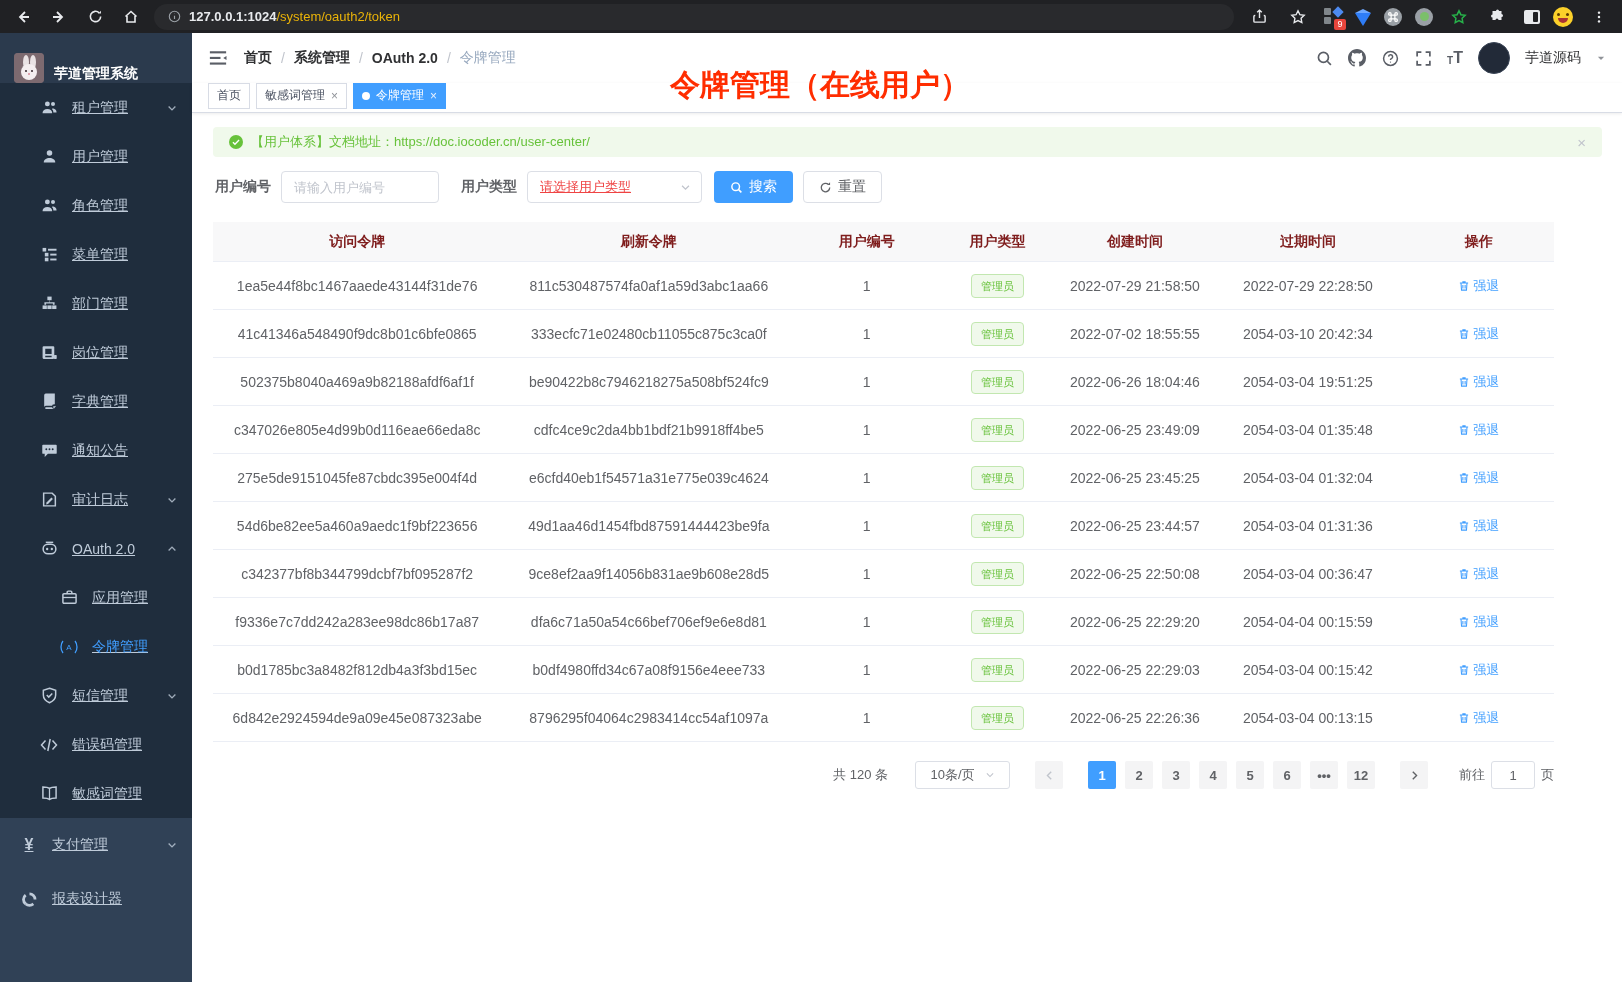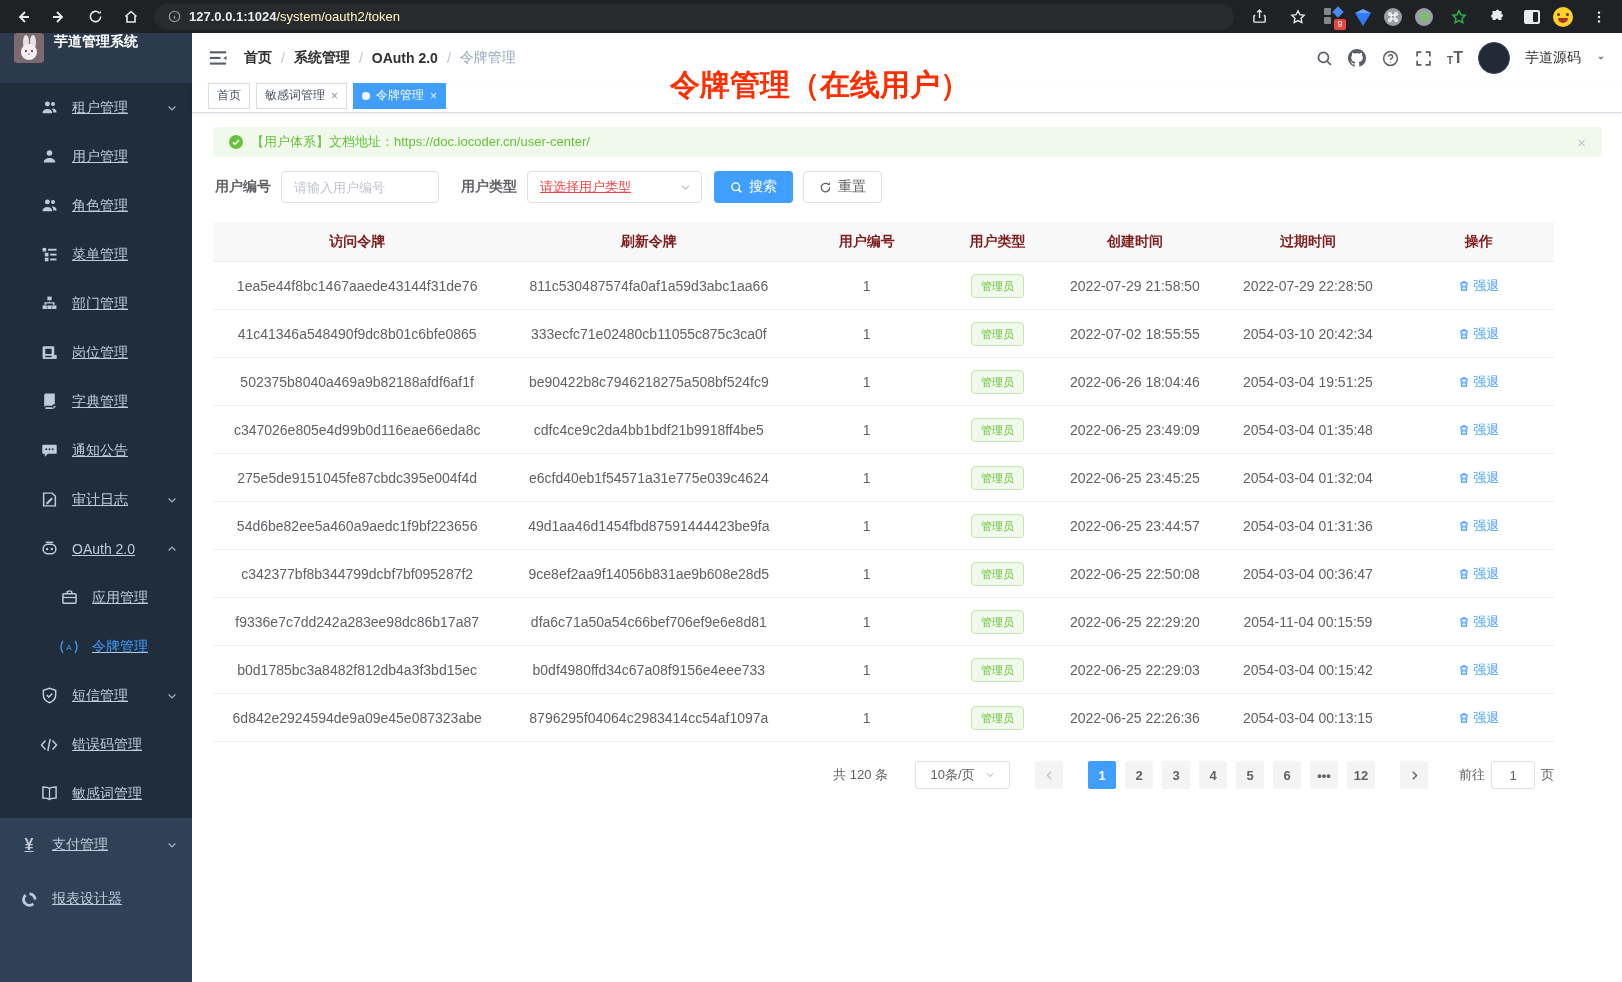--- a/index.html
+++ b/index.html
@@ -5,41 +5,41 @@
   * { margin:0; padding:0; box-sizing:border-box; }
   html,body { width:1622px; height:982px; overflow:hidden;
     font-family:"Liberation Sans","DejaVu Sans",sans-serif; background:#fff; }
 
   
   .browser-bar { height:33px; background:#202124; display:flex; align-items:center; padding:0 10px; }
   .bb-nav { display:flex; align-items:center; gap:10px; margin-right:10px; }
   .bb-btn { width:26px; height:26px; display:flex; align-items:center; justify-content:center; color:#e8eaed; }
   .bb-url { flex:1; display:flex; align-items:center; gap:8px; background:#292a2d; height:26px; border-radius:13px; padding:0 14px; color:#9aa0a6; font-size:13px; }
   .bb-url b { color:#e8eaed; font-weight:700; }
-  .bb-url span.path { color:#fef9c3; font-weight:400; }
+  .bb-url span.path { color:#eab308; font-weight:400; }
   .bb-right { display:flex; align-items:center; gap:13px; margin-left:12px; }
   .ext-grid { position:relative; width:18px; height:18px; }
   .ext-grid i { position:absolute; width:7px; height:7px; background:#80868b; border-radius:1px; }
   .ext-grid i:nth-child(1){left:0;top:0;} .ext-grid i:nth-child(2){left:0;top:9px;}
   .ext-grid .diamond { position:absolute; right:0; top:0; width:8px; height:8px; background:#4d8af0; transform:rotate(45deg); }
   .ext-badge { position:absolute; right:-4px; bottom:-4px; background:#e8453c; color:#fff; font-size:9px; line-height:11px; width:12px; text-align:center; border-radius:2px; }
   .gem { width:0;height:0; border-left:8px solid transparent; border-right:8px solid transparent; border-top:13px solid #2f7df6; position:relative; top:3px; }
   .gem:before{content:""; position:absolute; left:-8px; top:-17px; border-left:8px solid transparent; border-right:8px solid transparent; border-bottom:4px solid #6ea8ff;}
   .circle-ic { width:18px;height:18px;border-radius:50%;background:#9aa0a6;display:flex;align-items:center;justify-content:center;color:#fff;font-size:10px; }
   .circle-ic .dotg { width:9px;height:9px;border-radius:50%;background:#7bbf6a; }
   .smiley { width:20px;height:20px;border-radius:50%;background:#fcd12a;position:relative; }
   .smiley:before{content:"";position:absolute;left:4px;top:6px;width:3px;height:3px;border-radius:50%;background:#5b3b00;box-shadow:9px 0 0 #5b3b00;}
   .smiley:after{content:"";position:absolute;left:5px;top:11px;width:10px;height:5px;border-radius:0 0 10px 10px;background:#a33;}
   .split-sq { width:16px;height:14px;border-radius:2px;background:#e8eaed;position:relative; }
   .split-sq:before{content:"";position:absolute;right:2px;top:2px;bottom:2px;width:5px;background:#202124;border-radius:1px;}
 
   
   .app { display:flex; height:949px; }
   .sidebar { width:192px; background:#304156; color:#bfcbd9; flex-shrink:0; display:flex; flex-direction:column; }
-  .logo-bar { height:50px; display:flex; align-items:flex-start; gap:10px; padding:0 14px; background:#2b3a4d; }
+  .logo-bar { height:50px; display:flex; align-items:flex-end; gap:10px; padding:0 14px; background:#2b3a4d; }
   .logo-img { width:30px; height:30px; border-radius:4px; background:#6b5b63; overflow:hidden; flex-shrink:0; }
   .logo-title { color:#fff; font-size:14px; font-weight:700; }
   .menu-scroll { flex:1; overflow:hidden;text-decoration:underline; }
   .submenu-block { background:#1f2d3d; }
   .menu-item { display:flex; align-items:center; height:49px; font-size:14px; cursor:pointer; padding-right:14px; }
   .menu-item.lvl1 { padding-left:20px; height:54px; }
   .menu-item.lvl2 { padding-left:40px; }
   .menu-item.lvl3 { padding-left:60px; }
   .mi-icon { width:18px; height:18px; margin-right:14px; display:flex; align-items:center; justify-content:center; color:#bfcbd9; flex-shrink:0; font-size:12px; }
   .mi-label { flex:1; white-space:nowrap; }
@@ -624,21 +624,21 @@
                       <path d="M2.5 4h11M6.5 4V2.5h3V4M4 4l.7 9.5h6.6L12 4M6.5 6.8v4.4M9.5 6.8v4.4"></path>
                     </svg>
                   </span>强退</span></span>
             </div>
             <div class="t-row">
               <span class="t-cell">f9336e7c7dd242a283ee98dc86b17a87</span>
               <span class="t-cell">dfa6c71a50a54c66bef706ef9e6e8d81</span>
               <span class="t-cell">1</span>
               <span class="t-cell"><span class="tag-green">管理员</span></span>
               <span class="t-cell">2022-06-25 22:29:20</span>
-              <span class="t-cell">2054-11-04 00:15:59</span>
+              <span class="t-cell">2054-04-04 00:15:59</span>
               <span class="t-cell"><span class="link-danger"><span style="width:12px;height:12px;display:inline-block;">
                     <svg viewBox="0 0 16 16" fill="none" stroke="currentColor" stroke-width="1.4">
                       <path d="M2.5 4h11M6.5 4V2.5h3V4M4 4l.7 9.5h6.6L12 4M6.5 6.8v4.4M9.5 6.8v4.4"></path>
                     </svg>
                   </span>强退</span></span>
             </div>
             <div class="t-row">
               <span class="t-cell">b0d1785bc3a8482f812db4a3f3bd15ec</span>
               <span class="t-cell">b0df4980ffd34c67a08f9156e4eee733</span>
               <span class="t-cell">1</span>

